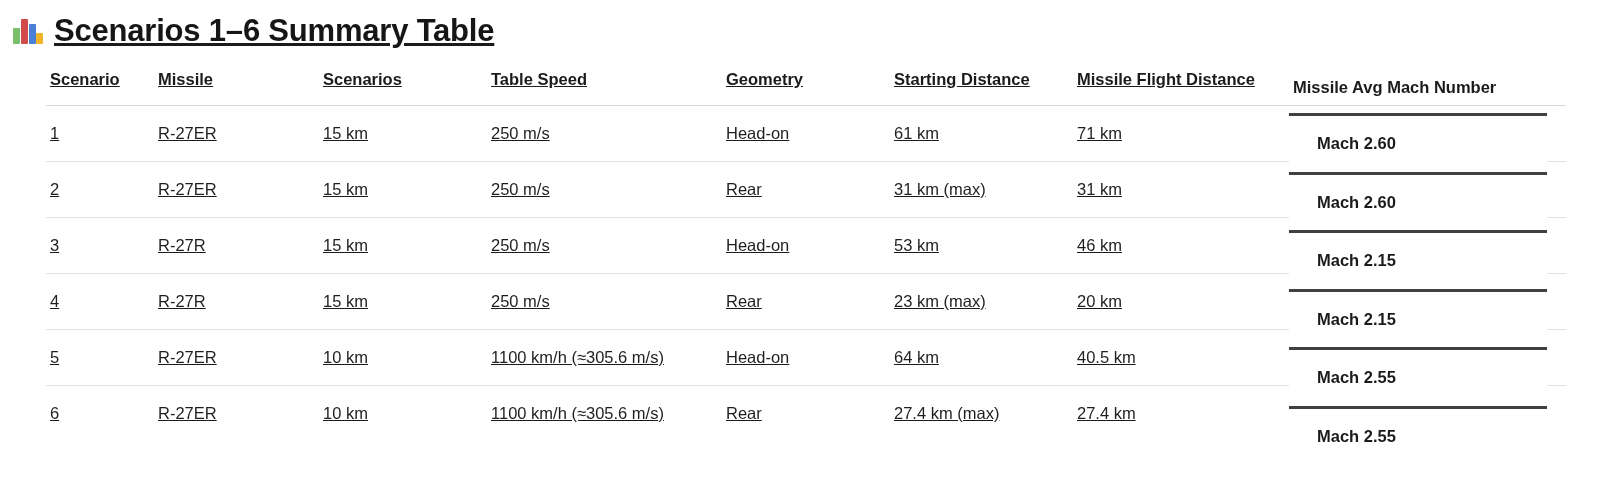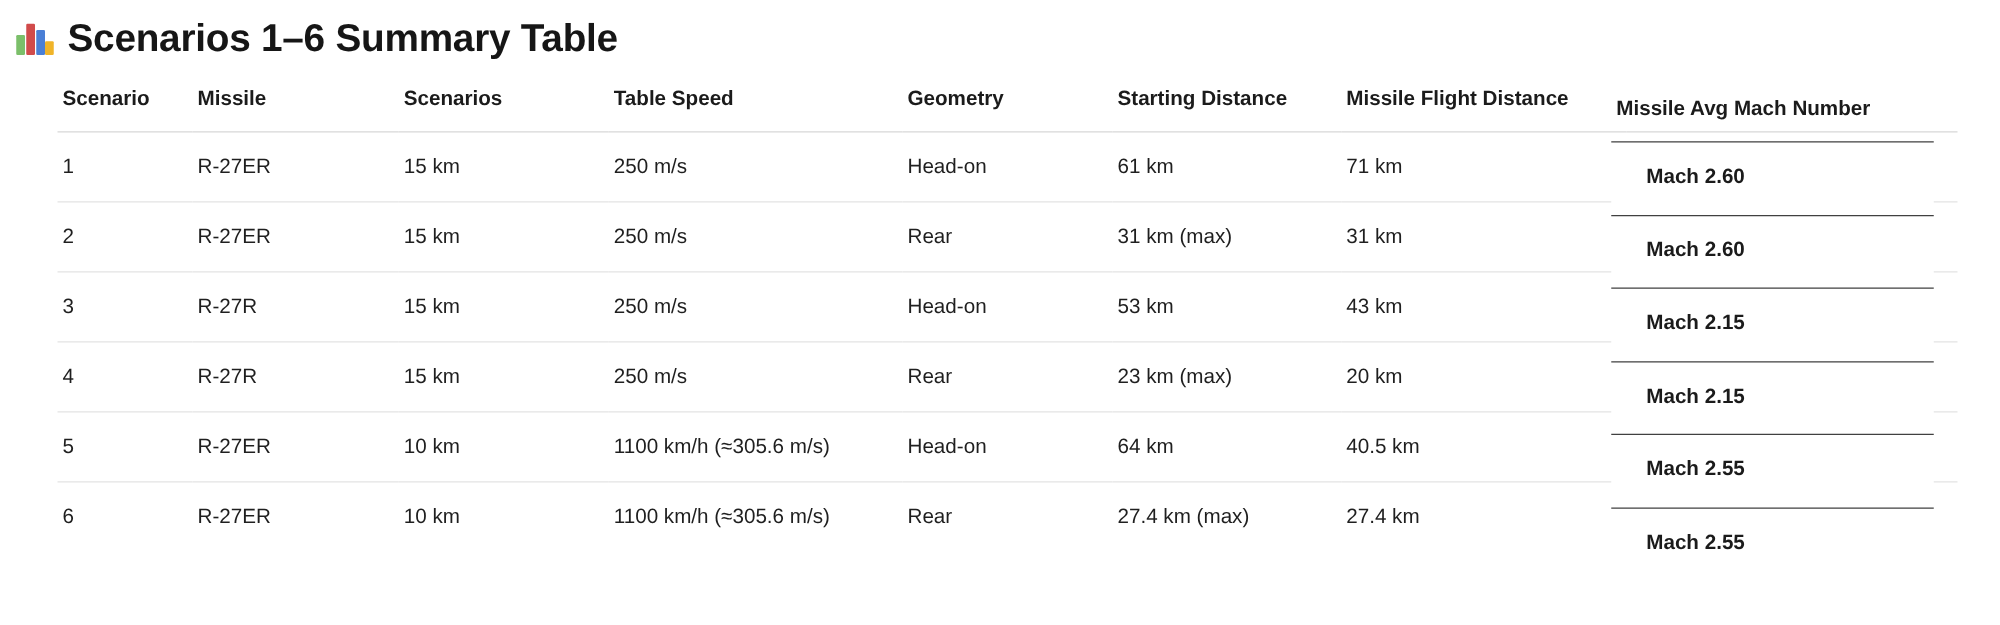--- a/index.html
+++ b/index.html
@@ -13,20 +13,21 @@
     font-family: "Liberation Sans", sans-serif;
     color: #1b1b1b;
     overflow: hidden;
   }
   .page {
     position: relative;
     width: 1600px;
     height: 500px;
     box-sizing: border-box;
     padding: 14px 0 0 0;
+    text-decoration: underline;
   }
   
   .title-row {
     display: flex;
     align-items: center;
     gap: 12px;
     padding-left: 12px;
     margin-bottom: 18px;
   }
   .bar-chart-icon {
@@ -123,21 +124,21 @@
     font-weight: 700;
     color: #1b1b1b;
     padding: 4px 4px 16px 4px;
     white-space: nowrap;
   }
   .mach-overlay .m-row {
     font-size: 16.5px;
     font-weight: 700;
     color: #1b1b1b;
     padding: 18px 4px 18px 28px;
-    border-top: 1px solid #404040;
+    border-top: 3px solid #404040;
     background: #ffffff;
     white-space: nowrap;
     box-sizing: border-box;
     height: 58.5px;
   }
   .mach-overlay .m-row:first-of-type {
     border-top: 1px solid #d8d8d8;
   }
 </style>
 </head>
@@ -200,21 +201,21 @@
           <td>31 km</td>
           <td class="mach-cell"></td>
         </tr>
         <tr>
           <td>3</td>
           <td>R-27R</td>
           <td>15 km</td>
           <td>250 m/s</td>
           <td>Head-on</td>
           <td>53 km</td>
-          <td>43 km</td>
+          <td>46 km</td>
           <td class="mach-cell"></td>
         </tr>
         <tr>
           <td>4</td>
           <td>R-27R</td>
           <td>15 km</td>
           <td>250 m/s</td>
           <td>Rear</td>
           <td>23 km (max)</td>
           <td>20 km</td>

